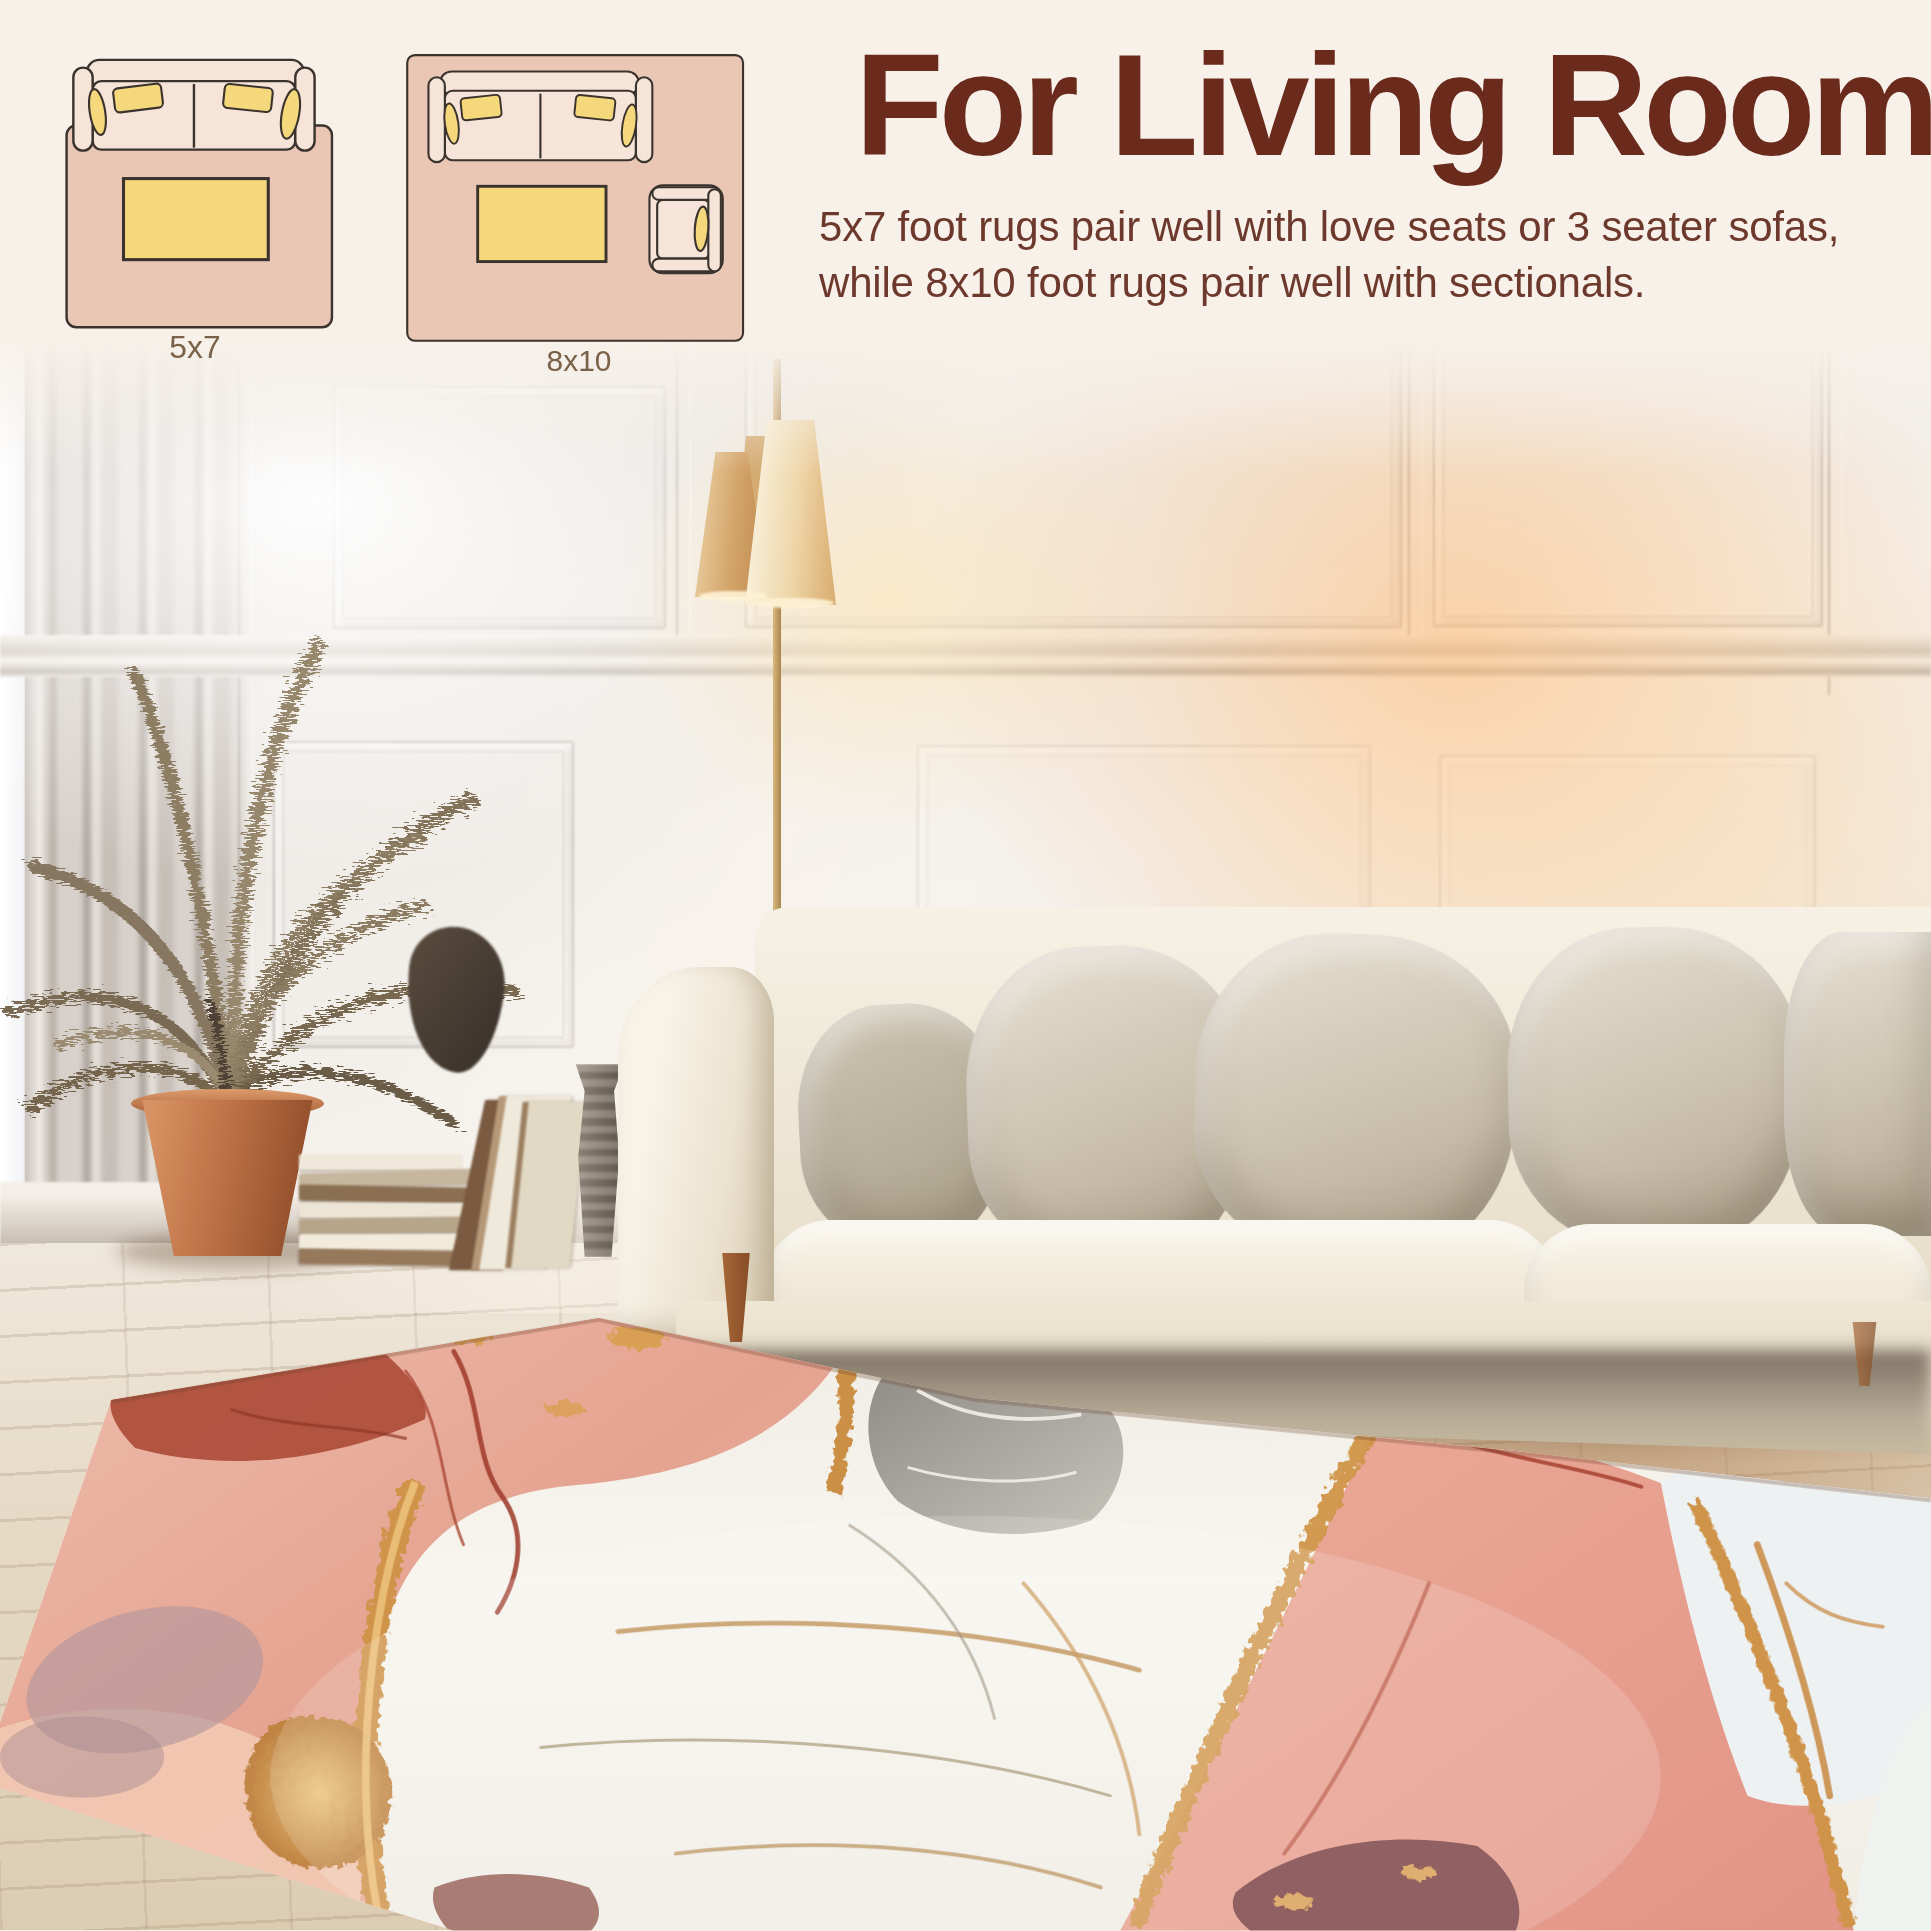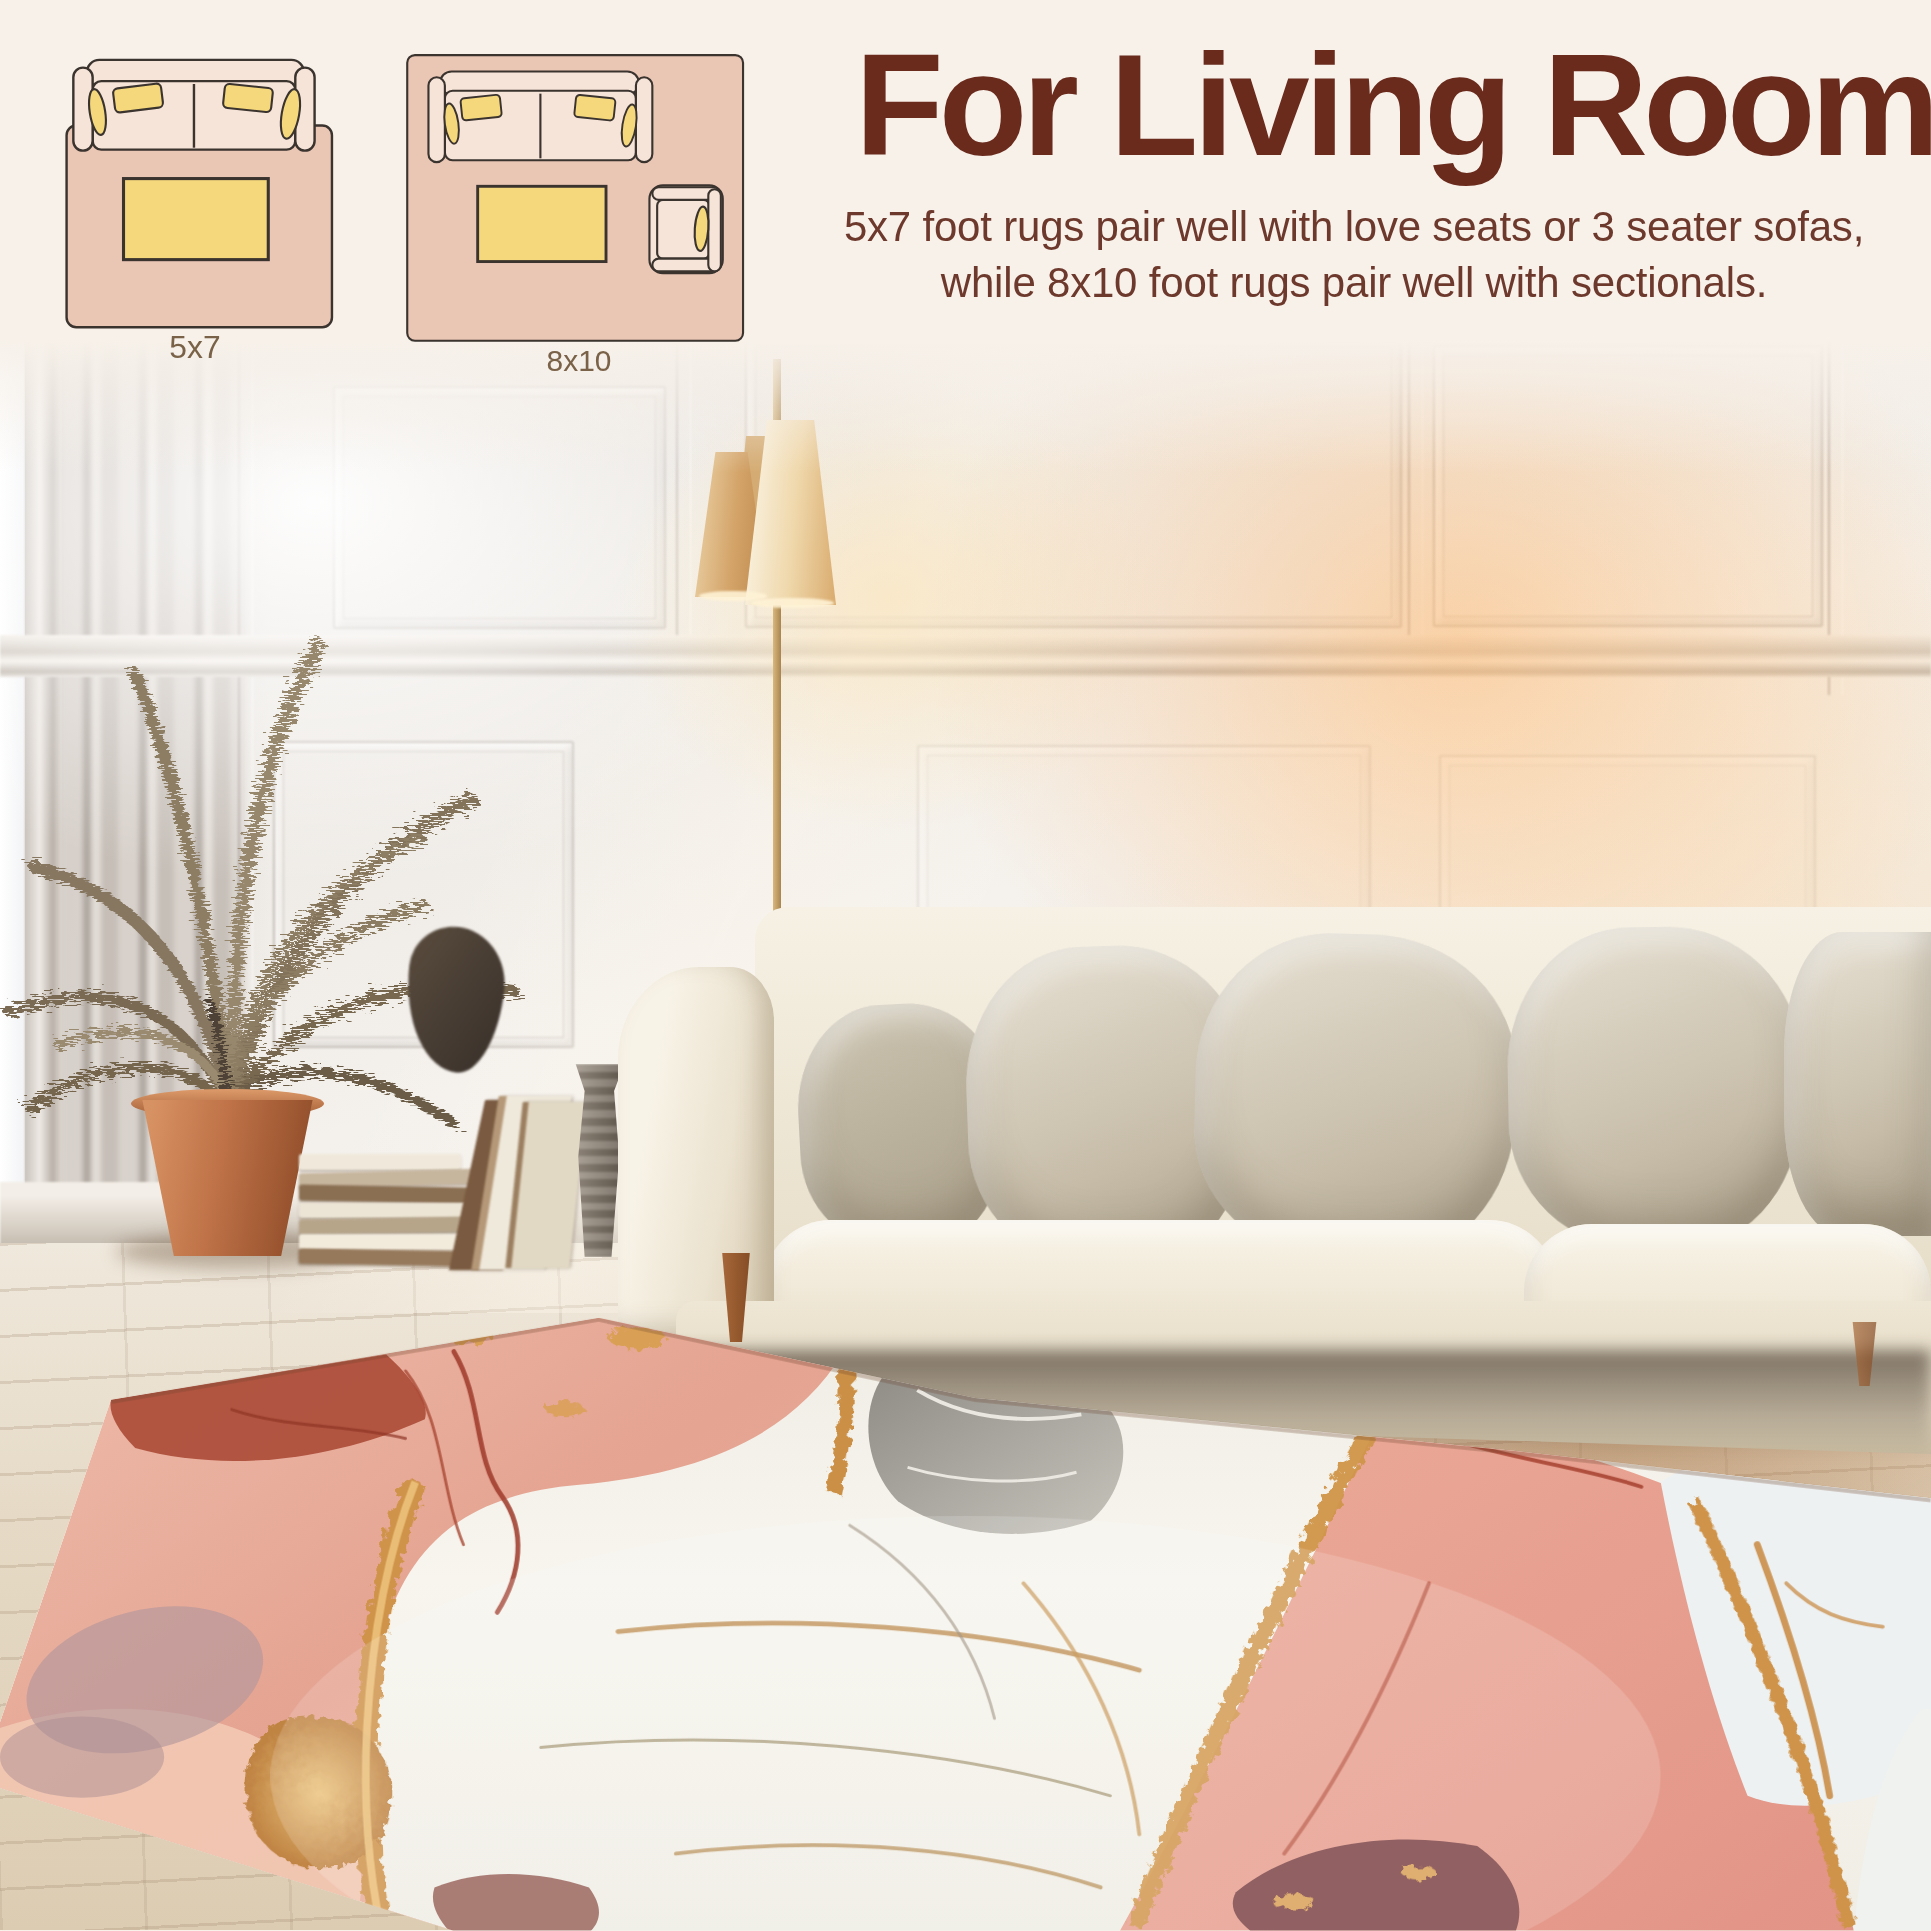--- a/index.html
+++ b/index.html
@@ -12,21 +12,21 @@
   .top-band { position:absolute; left:0; top:0; width:1931px; height:425px; z-index:40; }
   #diagrams { position:absolute; left:0; top:0; }
   .headline {
     position:absolute; left:813px; top:27px; width:1110px;
     font-size:145px; font-weight:bold; letter-spacing:-4.8px; line-height:1.08;
     color:#6a2a1c;
     margin-left:42px;
   }
   .desc {
     position:absolute; left:819px; top:199px; width:1070px;
-    font-size:42px; line-height:1.34; letter-spacing:-0.2px; color:#6e392d;text-align:center;
+    font-size:42px; line-height:1.34; letter-spacing:-0.2px; color:#6e392d;
   }
   
   .photo { position:absolute; left:0; top:328px; width:1931px; height:1603px; overflow:hidden; z-index:10; }
   .photo * { position:absolute; }
   .wall {
     left:0; top:0; width:1931px; height:985px;
     background:
       linear-gradient(90deg, rgba(120,110,104,.30), rgba(120,110,104,0) 14%),
       linear-gradient(160deg, #d9d3cd 0%, #ece8e3 28%, #f4f1ed 55%, #efeae3 100%);
   }

